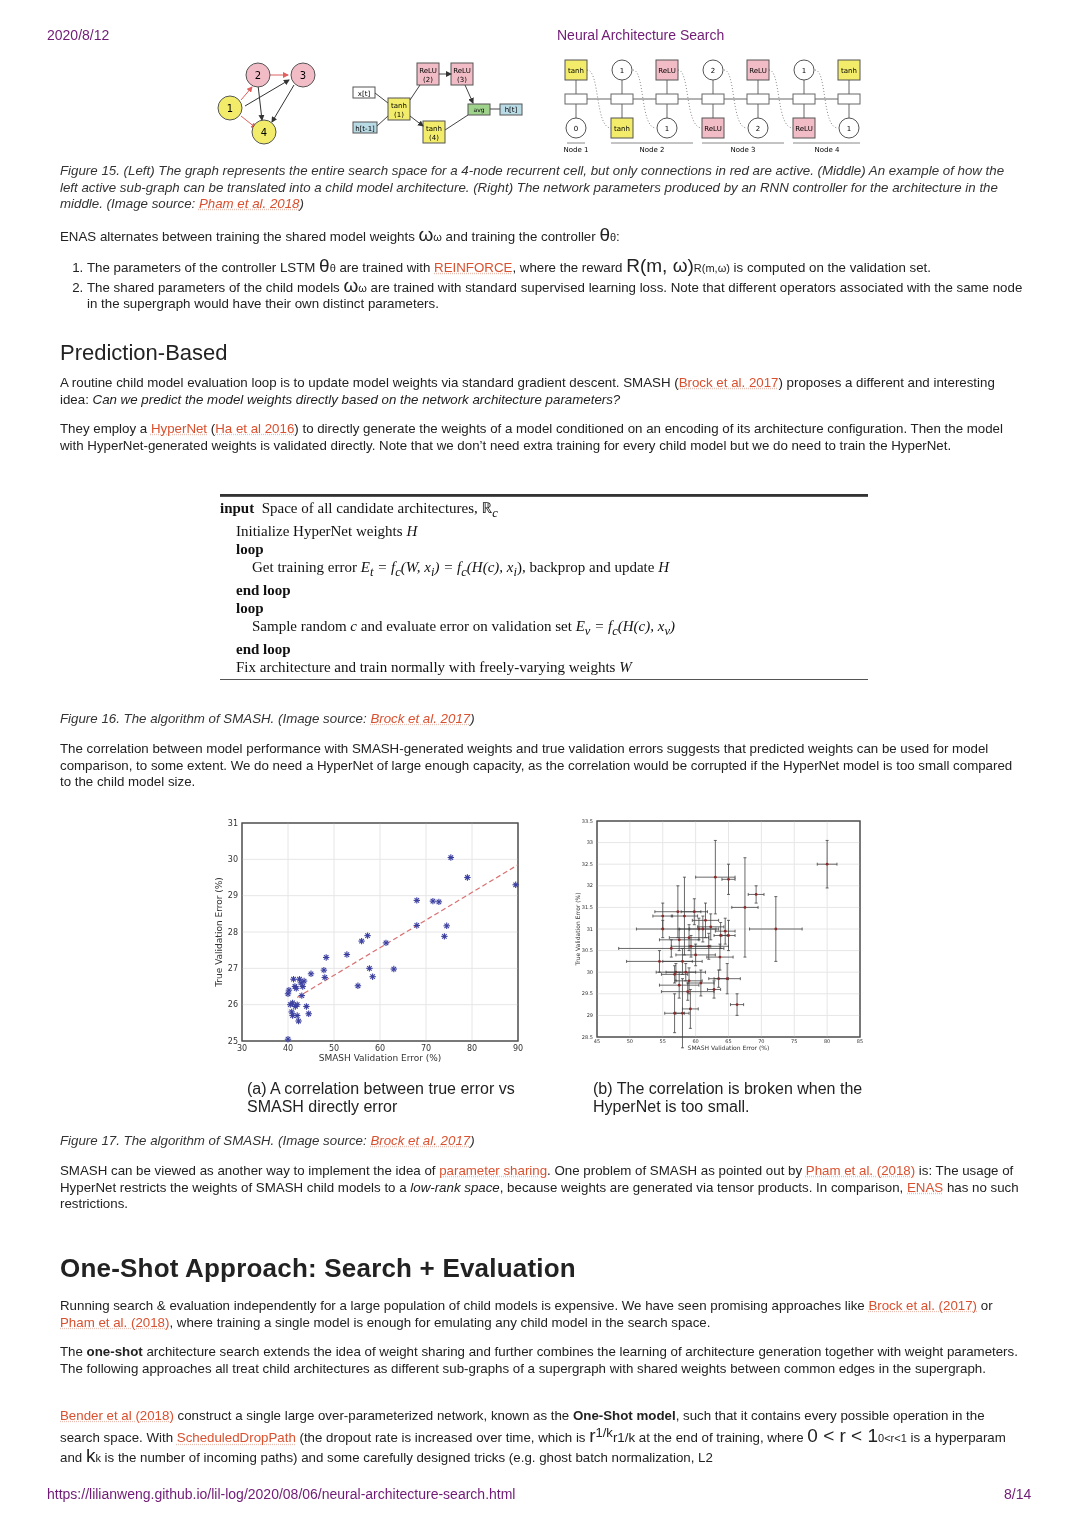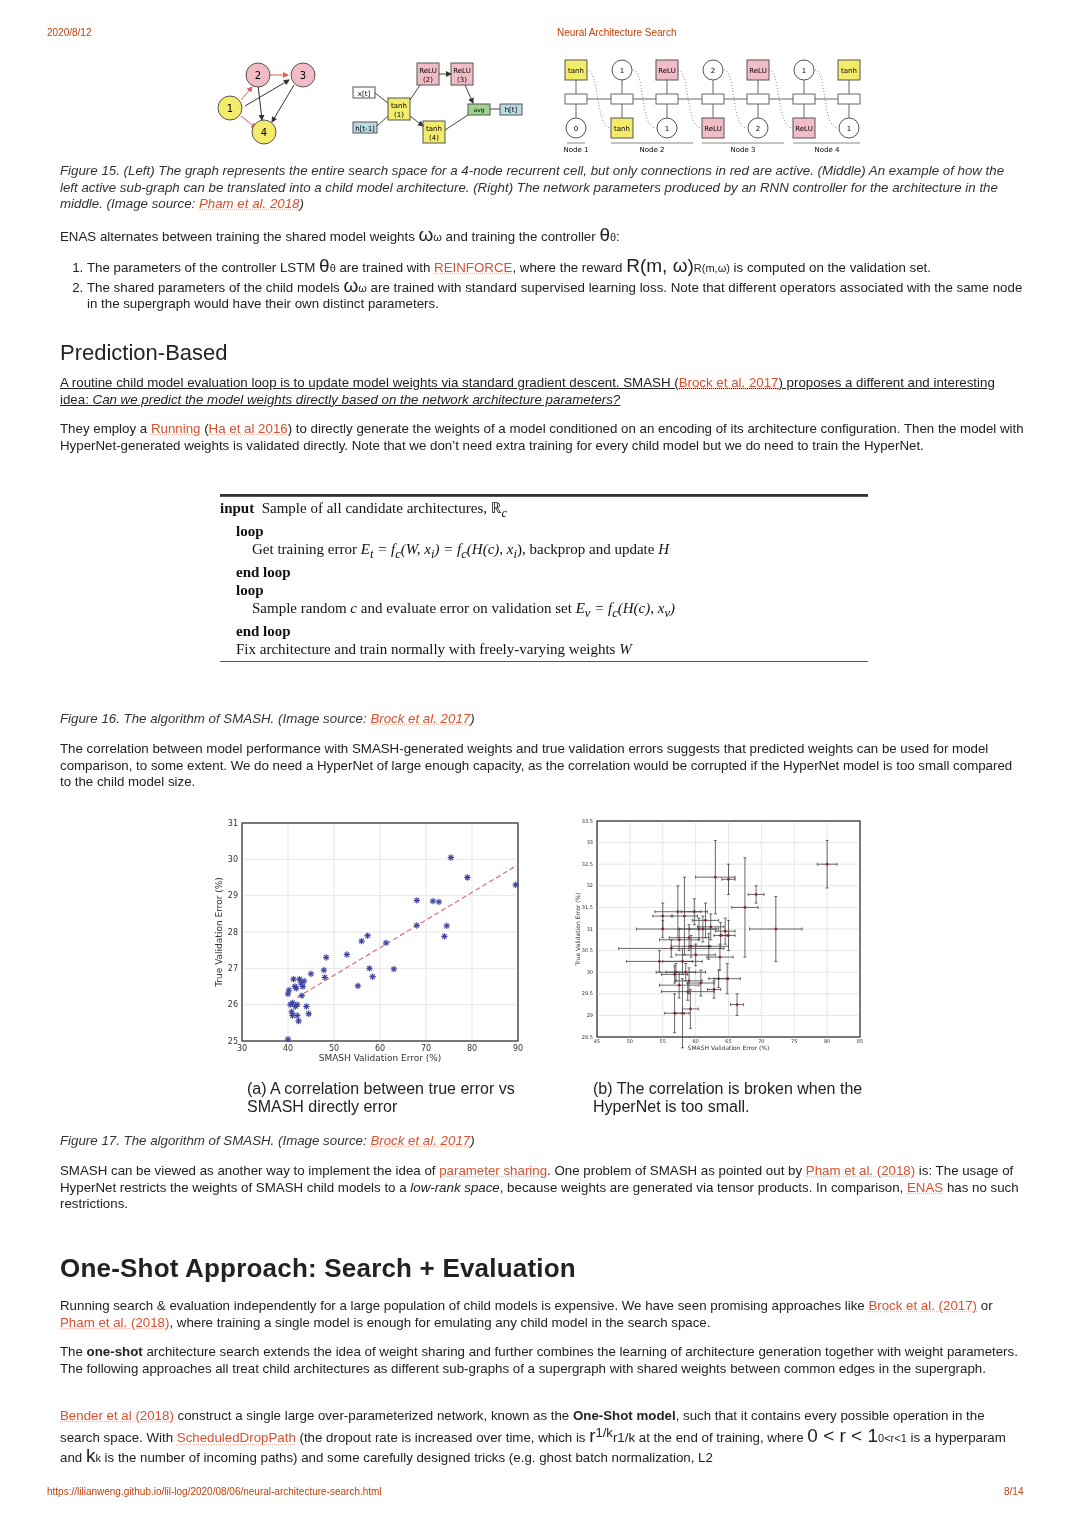--- a/index.html
+++ b/index.html
@@ -1,19 +1,19 @@
 <!DOCTYPE html>
 <html><head>
 <meta charset="utf-8">
 <style>
   * { box-sizing: border-box; }
   html, body { margin: 0; padding: 0; background: #ffffff; }
   body { width: 1080px; height: 1528px; position: relative; font-family: "Liberation Sans", sans-serif; color: #222; overflow: hidden; }
   .abs { position: absolute; }
-  .hdr { font-size: 10px; color: #c2410c; }
+  .hdr { font-size: 14px; color: #701a75; }
   .p { position: absolute; left: 60px; width: 965px; font-size: 13.3px; line-height: 16.5px; color: #222; }
   .cap { font-style: italic; color: #333; }
   .link { color: #d9502f; text-decoration: underline; text-decoration-color: #e8c0b4; text-decoration-style: dotted; }
   .h3 { position: absolute; left: 60px; font-size: 22px; color: #222; }
   .h2 { position: absolute; left: 60px; font-size: 26px; font-weight: bold; color: #222; letter-spacing: 0.2px; }
   ol { margin: 0; padding-left: 27px; }
   ol li { margin-bottom: 1px; }
   .algo { position: absolute; left: 220px; top: 494px; width: 648px; font-family: "Liberation Serif", serif; font-size: 15px; color: #111; }
   .algo .rule-thick { border-top: 2px solid #333; }
   .algo .rule-thin { border-top: 1px solid #555; }
@@ -183,32 +183,33 @@
       <span>The parameters of the controller LSTM </span><span class="big">θ</span><span class="small">θ</span><span> are trained with </span><a class="link">REINFORCE</a><span>, where the reward </span><span class="big">R(m, ω)</span><span class="small">R(m,ω)</span><span> is computed on the validation set.</span>
     </li>
     <li>
       <span>The shared parameters of the child models </span><span class="big">ω</span><span class="small">ω</span><span> are trained with standard supervised learning loss. Note that different operators associated with the same node in the supergraph would have their own distinct parameters.</span>
     </li>
   </ol>
 </div>
 
 <div class="h3" style="top:340px;">Prediction-Based</div>
 
-<div class="p" style="top:375px;text-decoration:underline;">
+<div class="p" style="top:375px;">
   <span>A routine child model evaluation loop is to update model weights via standard gradient descent. SMASH (</span><a class="link">Brock et al. 2017</a><span>) proposes a different and interesting idea: </span><i>Can we predict the model weights directly based on the network architecture parameters?</i>
 </div>
 
 <div class="p" style="top:421px;">
-  <span>They employ a </span><a class="link">Running</a><span> (</span><a class="link">Ha et al 2016</a><span>) to directly generate the weights of a model conditioned on an encoding of its architecture configuration. Then the model with HyperNet-generated weights is validated directly. Note that we don’t need extra training for every child model but we do need to train the HyperNet.</span>
+  <span>They employ a </span><a class="link">HyperNet</a><span> (</span><a class="link">Ha et al 2016</a><span>) to directly generate the weights of a model conditioned on an encoding of its architecture configuration. Then the model with HyperNet-generated weights is validated directly. Note that we don’t need extra training for every child model but we do need to train the HyperNet.</span>
 </div>
 
 <div class="algo">
   <div class="rule-thick"></div>
   <div class="rule-thin" style="margin-bottom:2px;"></div>
-  <div class="line"><span class="kw">input</span>&nbsp; <span>Sample of all candidate architectures, </span><span>ℝ</span><sub class="m">c</sub></div>
+  <div class="line"><span class="kw">input</span>&nbsp; <span>Space of all candidate architectures, </span><span>ℝ</span><sub class="m">c</sub></div>
+  <div class="line i1"><span>Initialize HyperNet weights </span><span class="m">H</span></div>
   <div class="line i1 kw">loop</div>
   <div class="line i2"><span>Get training error </span><span class="m">E</span><sub class="m">t</sub><span class="m"> = f</span><sub class="m">c</sub><span class="m">(W, x</span><sub class="m">i</sub><span class="m">) = f</span><sub class="m">c</sub><span class="m">(H(c), x</span><sub class="m">i</sub><span>), backprop and update </span><span class="m">H</span></div>
   <div class="line i1 kw">end loop</div>
   <div class="line i1 kw">loop</div>
   <div class="line i2"><span>Sample random </span><span class="m">c</span><span> and evaluate error on validation set </span><span class="m">E</span><sub class="m">v</sub><span class="m"> = f</span><sub class="m">c</sub><span class="m">(H(c), x</span><sub class="m">v</sub><span class="m">)</span></div>
   <div class="line i1 kw">end loop</div>
   <div class="line i1"><span>Fix architecture and train normally with freely-varying weights </span><span class="m">W</span></div>
   <div class="rule-thin" style="margin-top:3px;"></div>
 </div>
 

